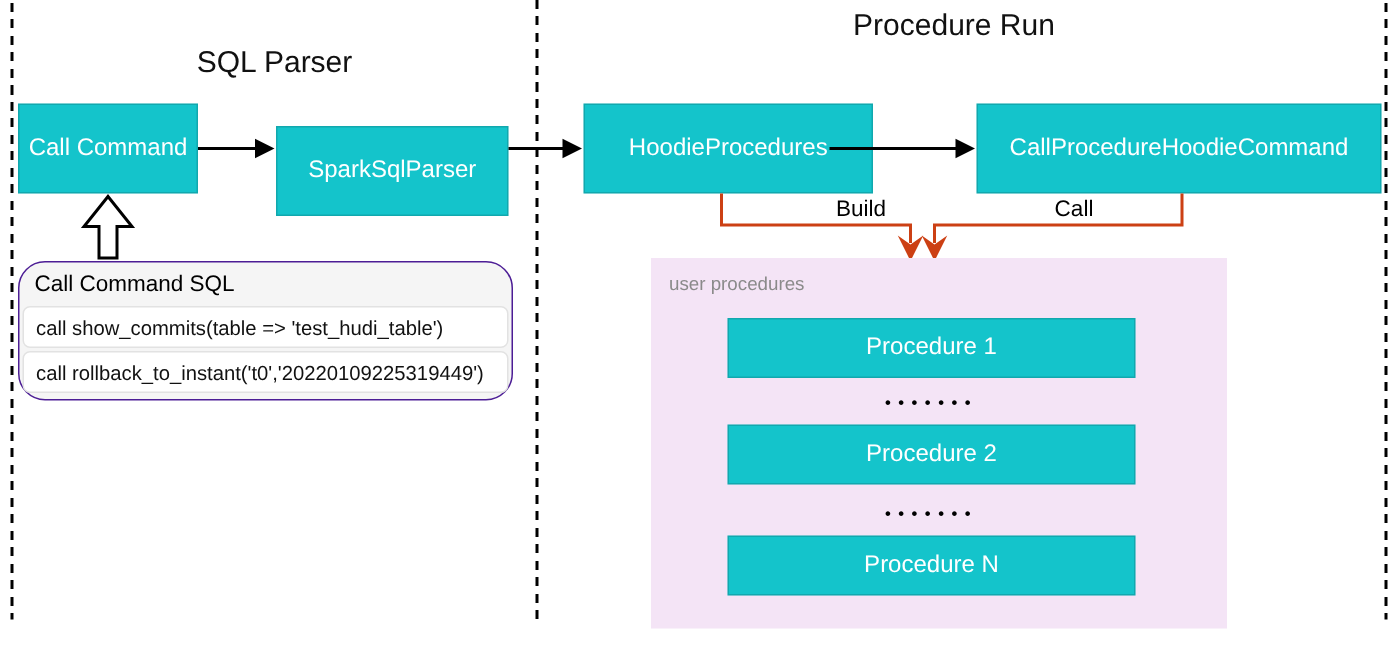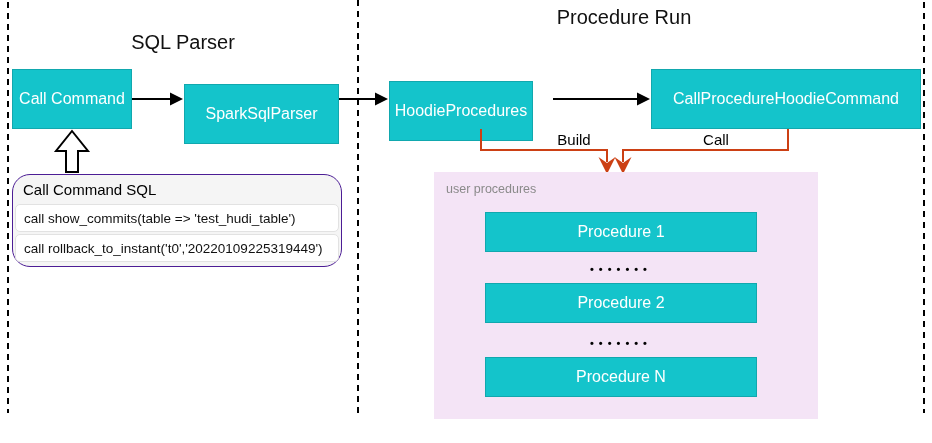--- a/index.html
+++ b/index.html
@@ -6,28 +6,28 @@
   body{font-family:"Liberation Sans", sans-serif;}
   #canvas{position:relative;width:932px;height:443px;background:#fff;overflow:hidden;}
 
   .dash{position:absolute;width:2px;background:repeating-linear-gradient(to bottom,#000 0 6px,transparent 6px 11px);}
   #dash-left{left:7px;top:2px;height:411px;}
   #dash-mid{left:357px;top:0;height:413px;}
   #dash-right{left:923px;top:2px;height:411px;}
 
   .section-title{position:absolute;top:6px;font-size:20px;color:#111;text-align:center;white-space:nowrap;}
   #title-sql{left:8px;width:350px;margin-top:25px;}
-  #title-proc{left:364px;width:520px;}
+  #title-proc{left:376px;width:520px;}
 
   .node{position:absolute;background:var(--teal,#14c4cb);border:1px solid rgba(0,0,0,0.14);
         color:var(--box-text,#fff);display:flex;align-items:center;justify-content:center;
         text-align:center;font-size:16px;line-height:1.25;box-sizing:border-box;}
   #node-call-command{left:12px;top:69px;width:120px;height:60px;text-align:right;}
   #node-spark-sql-parser{left:184px;top:69px;width:155px;height:60px;margin-top:15px;}
-  #node-hoodie-procedures{left:389px;top:81px;width:144px;height:60px;}
+  #node-hoodie-procedures{left:389px;top:69px;width:193px;height:60px;}
   #node-call-procedure{left:651px;top:69px;width:270px;height:60px;}
 
   svg.layer{position:absolute;left:0;top:0;pointer-events:none;}
   .edge-black{stroke:#000;stroke-width:2;fill:none;}
   .head-black{fill:#000;stroke:none;}
   .edge-orange{stroke:var(--orange,#cc4014);stroke-width:2;fill:none;}
   .head-orange{fill:var(--orange,#cc4014);stroke:none;}
   .hollow-arrow{fill:#fff;stroke:#000;stroke-width:2;}
 
   .edge-label{position:absolute;font-size:15px;color:#000;white-space:nowrap;}

